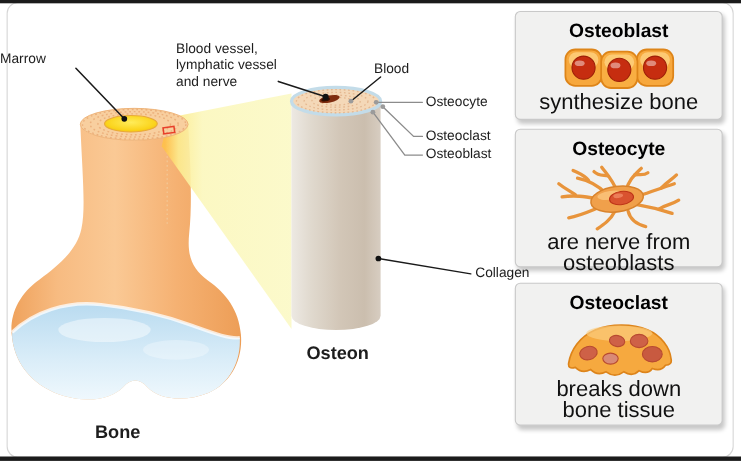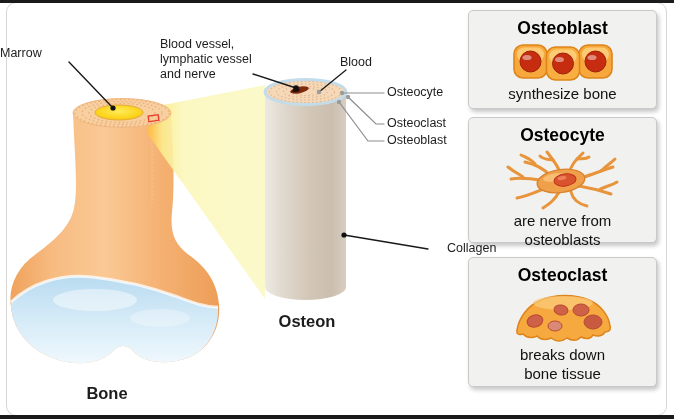--- a/index.html
+++ b/index.html
@@ -14,21 +14,21 @@
   .lbl{position:absolute;color:#1d1d1d;font-size:12.5px;line-height:15px;z-index:10;}
   .lbl.multiline{white-space:pre-line;}
   .lbl.bold{font-weight:bold;font-size:16.5px;text-align:center;}
   .panel{position:absolute;left:468px;top:0;width:191px;z-index:10;}
   .cell-card{position:absolute;left:0;width:189px;background:#f1f1f0;
              border:1px solid #c9c9c9;border-radius:5px;
              box-shadow:2px 3px 4px rgba(0,0,0,0.22);
              text-align:center;box-sizing:border-box;}
   .card-title{font-weight:bold;font-size:17.5px;color:#000;margin-top:7px;}
   .card-icon{margin:2px auto 0 auto;display:block;}
-  .card-desc{font-size:15px;color:#111;line-height:19px;margin:1px auto 0 auto;}
+  .card-desc{font-size:20px;color:#111;line-height:19px;margin:1px auto 0 auto;}
   .desc-w135{max-width:135px;}
   .desc-w150{max-width:150px;}
   .desc-w115{max-width:115px;text-align:center;}
 </style>
 </head>
 <body>
 
 <div class="stage">
 
   <div class="card-frame"></div>
@@ -138,21 +138,21 @@
   </svg>
 
   <div class="lbl" style="left:0;top:46px;">Marrow</div>
   <div class="lbl multiline" style="left:160px;top:37px;">Blood vessel,
 lymphatic vessel
 and nerve</div>
   <div class="lbl" style="left:340px;top:55px;">Blood</div>
   <div class="lbl" style="left:387px;top:85px;">Osteocyte</div>
   <div class="lbl" style="left:387px;top:116px;">Osteoclast</div>
   <div class="lbl" style="left:387px;top:133px;">Osteoblast</div>
-  <div class="lbl" style="left:447px;top:241px;">Collagen</div>
+  <div class="lbl" style="left:432px;top:241px;">Collagen</div>
   <div class="lbl bold" style="left:257px;top:314px;width:100px;">Osteon</div>
   <div class="lbl bold" style="left:57px;top:386px;width:100px;">Bone</div>
 
   <div class="panel">
 
     <div class="cell-card" style="top:10px;height:99px;">
       <div class="card-title">Osteoblast</div>
       <svg class="card-icon" width="116" height="42" viewBox="0 0 116 42">
         <g stroke="#DE8519" stroke-width="1.6">
           <rect x="9" y="4" width="33" height="33" rx="9" fill="#F7A83D"></rect>

